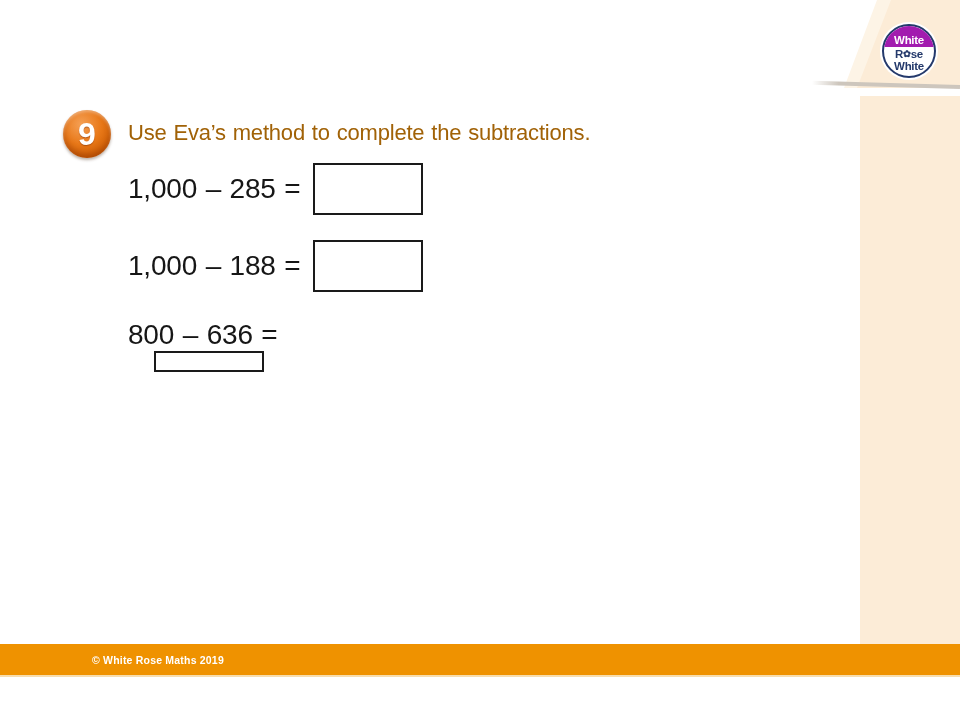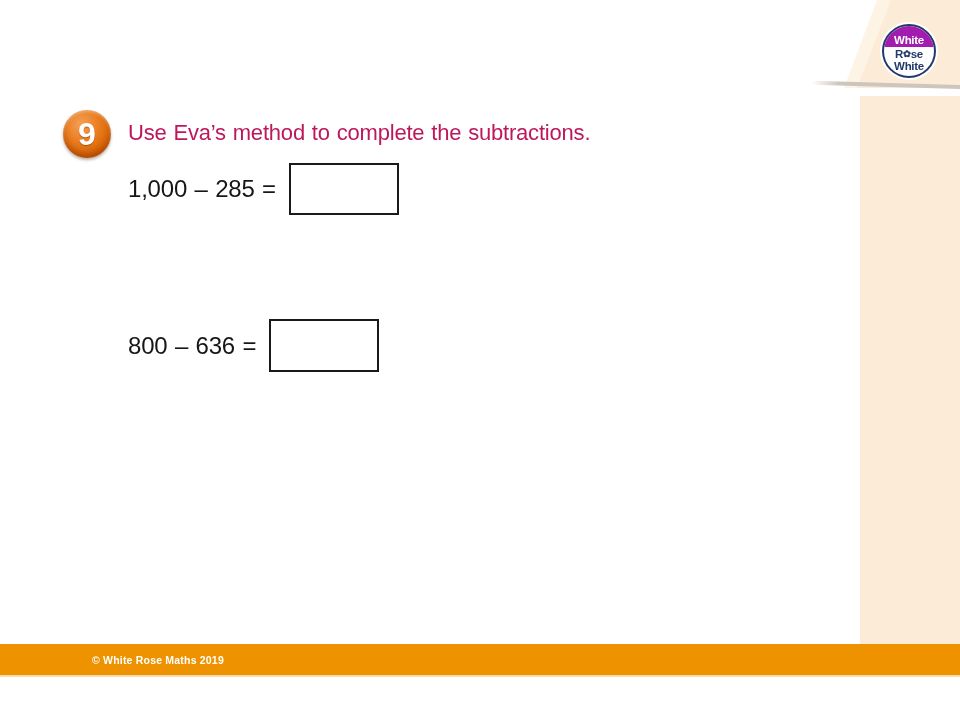--- a/index.html
+++ b/index.html
@@ -70,34 +70,34 @@
     background: radial-gradient(circle at 38% 30%, #f5a055 0%, #e87818 45%, #d05f04 78%, #b54e00 100%);
     box-shadow: 0 2px 3px rgba(60,30,0,0.35), inset 0 2px 3px rgba(255,255,255,0.35), inset 0 -4px 6px rgba(130,45,0,0.45);
     display: flex; align-items: center; justify-content: center;
   }
   .badge span {
     color: #ffffff; font-size: 32px; font-weight: bold; line-height: 1;
     text-shadow: 0 1px 1px rgba(120,40,0,0.5);
   }
   .question-text {
     position: absolute; left: 128px; top: 121px;
-    font-size: 22px; line-height: 24px; color: #be185d;
+    font-size: 22px; line-height: 24px; color: #a16207;
     letter-spacing: -0.2px; word-spacing: 1px;
   }
 
   
   .eq-row {
     position: absolute; left: 128px;
     display: flex; align-items: center;
   }
   .eq-row.row-0 { top: 163px; height: 52px; }
   .eq-row.row-1 { top: 240px; height: 52px; }
-  .eq-row.row-2 { top: 319px; height: 53px; }
+  .eq-row.row-2 { top: 319px; height: 53px; flex-direction: column; }
   .eq-text {
-    font-size: 24px; color: #161616; letter-spacing: -0.2px; word-spacing: 1px;
+    font-size: 28px; color: #161616; letter-spacing: -0.2px; word-spacing: 1px;
     margin-right: 13px; white-space: pre;
   }
   .answer-box {
     width: 110px; height: 52px;
     border: 2.5px solid #1a1a1a;
     background: #ffffff;
   }
   .eq-row.row-2 .answer-box { height: 53px; }
 
   
@@ -141,20 +141,24 @@
 
   <div class="badge">
     <span>9</span>
   </div>
   <div class="question-text">Use Eva’s method to complete the subtractions.</div>
 
   <div class="eq-row row-0">
     <span class="eq-text">1,000 – 285 =</span>
     <div class="answer-box"></div>
   </div>
+  <div class="eq-row row-1">
+    <span class="eq-text">1,000 – 188 =</span>
+    <div class="answer-box"></div>
+  </div>
   <div class="eq-row row-2">
     <span class="eq-text">800 – 636 =</span>
     <div class="answer-box"></div>
   </div>
 
   <div class="footer">
     <span>© White Rose Maths 2019</span>
   </div>
 
 </div>

